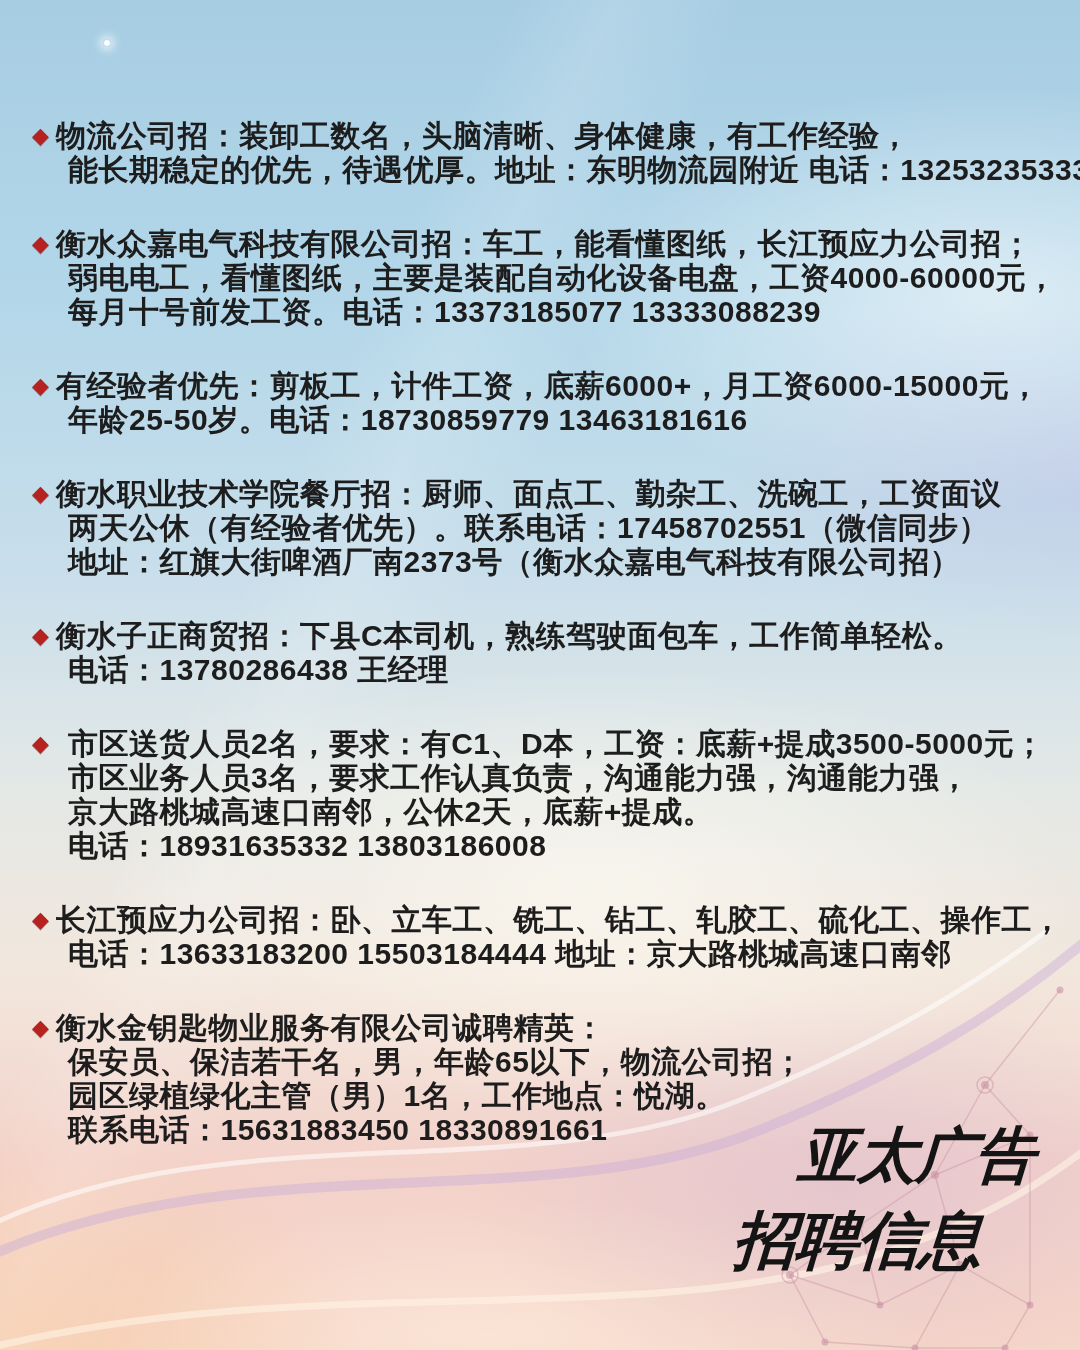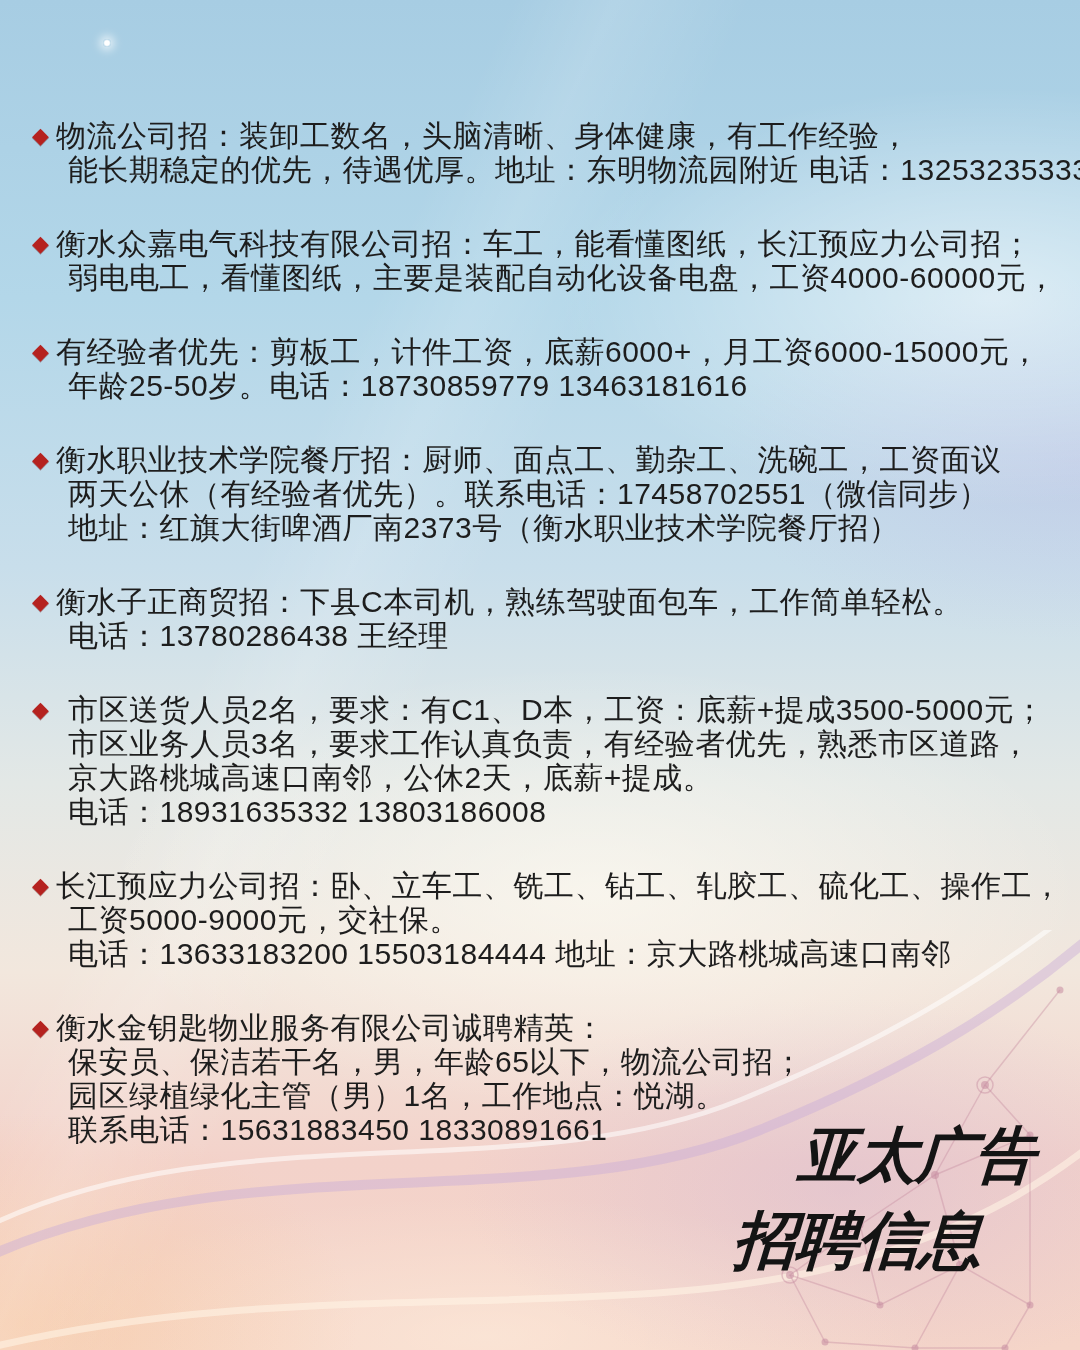--- a/index.html
+++ b/index.html
@@ -42,21 +42,21 @@
     margin-bottom:40px;
   }
   .bullet{
     position:absolute;left:-2px;top:3px;
     font-size:22px;line-height:28px;
     color:var(--accent-red);
     text-shadow:0 1px 0 rgba(90,10,10,.35);
   }
   .line{
     font-size:30px;line-height:34px;height:34px;
-    font-weight:400;color:var(--text);
+    font-weight:700;color:var(--text);
     white-space:nowrap;
     letter-spacing:0.5px;
   }
   .line.cont{padding-left:12px;}
   .watermark-line{
     position:absolute;
     font-family:"Liberation Serif","DejaVu Serif",serif;
     font-weight:700;font-style:italic;
     color:var(--watermark-text);
     white-space:nowrap;
@@ -107,48 +107,48 @@
   <div class="content">
       <div class="section">
         <span class="bullet">◆</span>
         <div class="line">物流公司招：装卸工数名，头脑清晰、身体健康，有工作经验，</div>
         <div class="line cont">能长期稳定的优先，待遇优厚。地址：东明物流园附近 电话：13253235333</div>
       </div>
       <div class="section">
         <span class="bullet">◆</span>
         <div class="line">衡水众嘉电气科技有限公司招：车工，能看懂图纸，长江预应力公司招；</div>
         <div class="line cont">弱电电工，看懂图纸，主要是装配自动化设备电盘，工资4000-60000元，</div>
+        <div class="line cont">每月十号前发工资。电话：13373185077  13333088239</div>
       </div>
       <div class="section">
         <span class="bullet">◆</span>
         <div class="line">有经验者优先：剪板工，计件工资，底薪6000+，月工资6000-15000元，</div>
         <div class="line cont">年龄25-50岁。电话：18730859779  13463181616</div>
       </div>
       <div class="section">
         <span class="bullet">◆</span>
         <div class="line">衡水职业技术学院餐厅招：厨师、面点工、勤杂工、洗碗工，工资面议</div>
         <div class="line cont">两天公休（有经验者优先）。联系电话：17458702551（微信同步）</div>
-        <div class="line cont">地址：红旗大街啤酒厂南2373号（衡水职业技术学院餐厅招）</div>
+        <div class="line cont">地址：红旗大街啤酒厂南2373号（衡水众嘉电气科技有限公司招）</div>
       </div>
       <div class="section">
         <span class="bullet">◆</span>
         <div class="line">衡水子正商贸招：下县C本司机，熟练驾驶面包车，工作简单轻松。</div>
         <div class="line cont">电话：13780286438 王经理</div>
       </div>
       <div class="section">
         <span class="bullet">◆</span>
         <div class="line cont">市区送货人员2名，要求：有C1、D本，工资：底薪+提成3500-5000元；</div>
-        <div class="line cont">市区业务人员3名，要求工作认真负责，有经验者优先，熟悉市区道路，</div>
+        <div class="line cont">市区业务人员3名，要求工作认真负责，沟通能力强，沟通能力强，</div>
         <div class="line cont">京大路桃城高速口南邻，公休2天，底薪+提成。</div>
         <div class="line cont">电话：18931635332  13803186008</div>
       </div>
       <div class="section">
         <span class="bullet">◆</span>
         <div class="line">长江预应力公司招：卧、立车工、铣工、钻工、轧胶工、硫化工、操作工，</div>
-        <div class="line cont">工资5000-9000元，交社保。</div>
         <div class="line cont">电话：13633183200  15503184444  地址：京大路桃城高速口南邻</div>
       </div>
       <div class="section">
         <span class="bullet">◆</span>
         <div class="line">衡水金钥匙物业服务有限公司诚聘精英：</div>
         <div class="line cont">保安员、保洁若干名，男，年龄65以下，物流公司招；</div>
         <div class="line cont">园区绿植绿化主管（男）1名，工作地点：悦湖。</div>
         <div class="line cont">联系电话：15631883450 18330891661</div>
       </div>
     </div>

